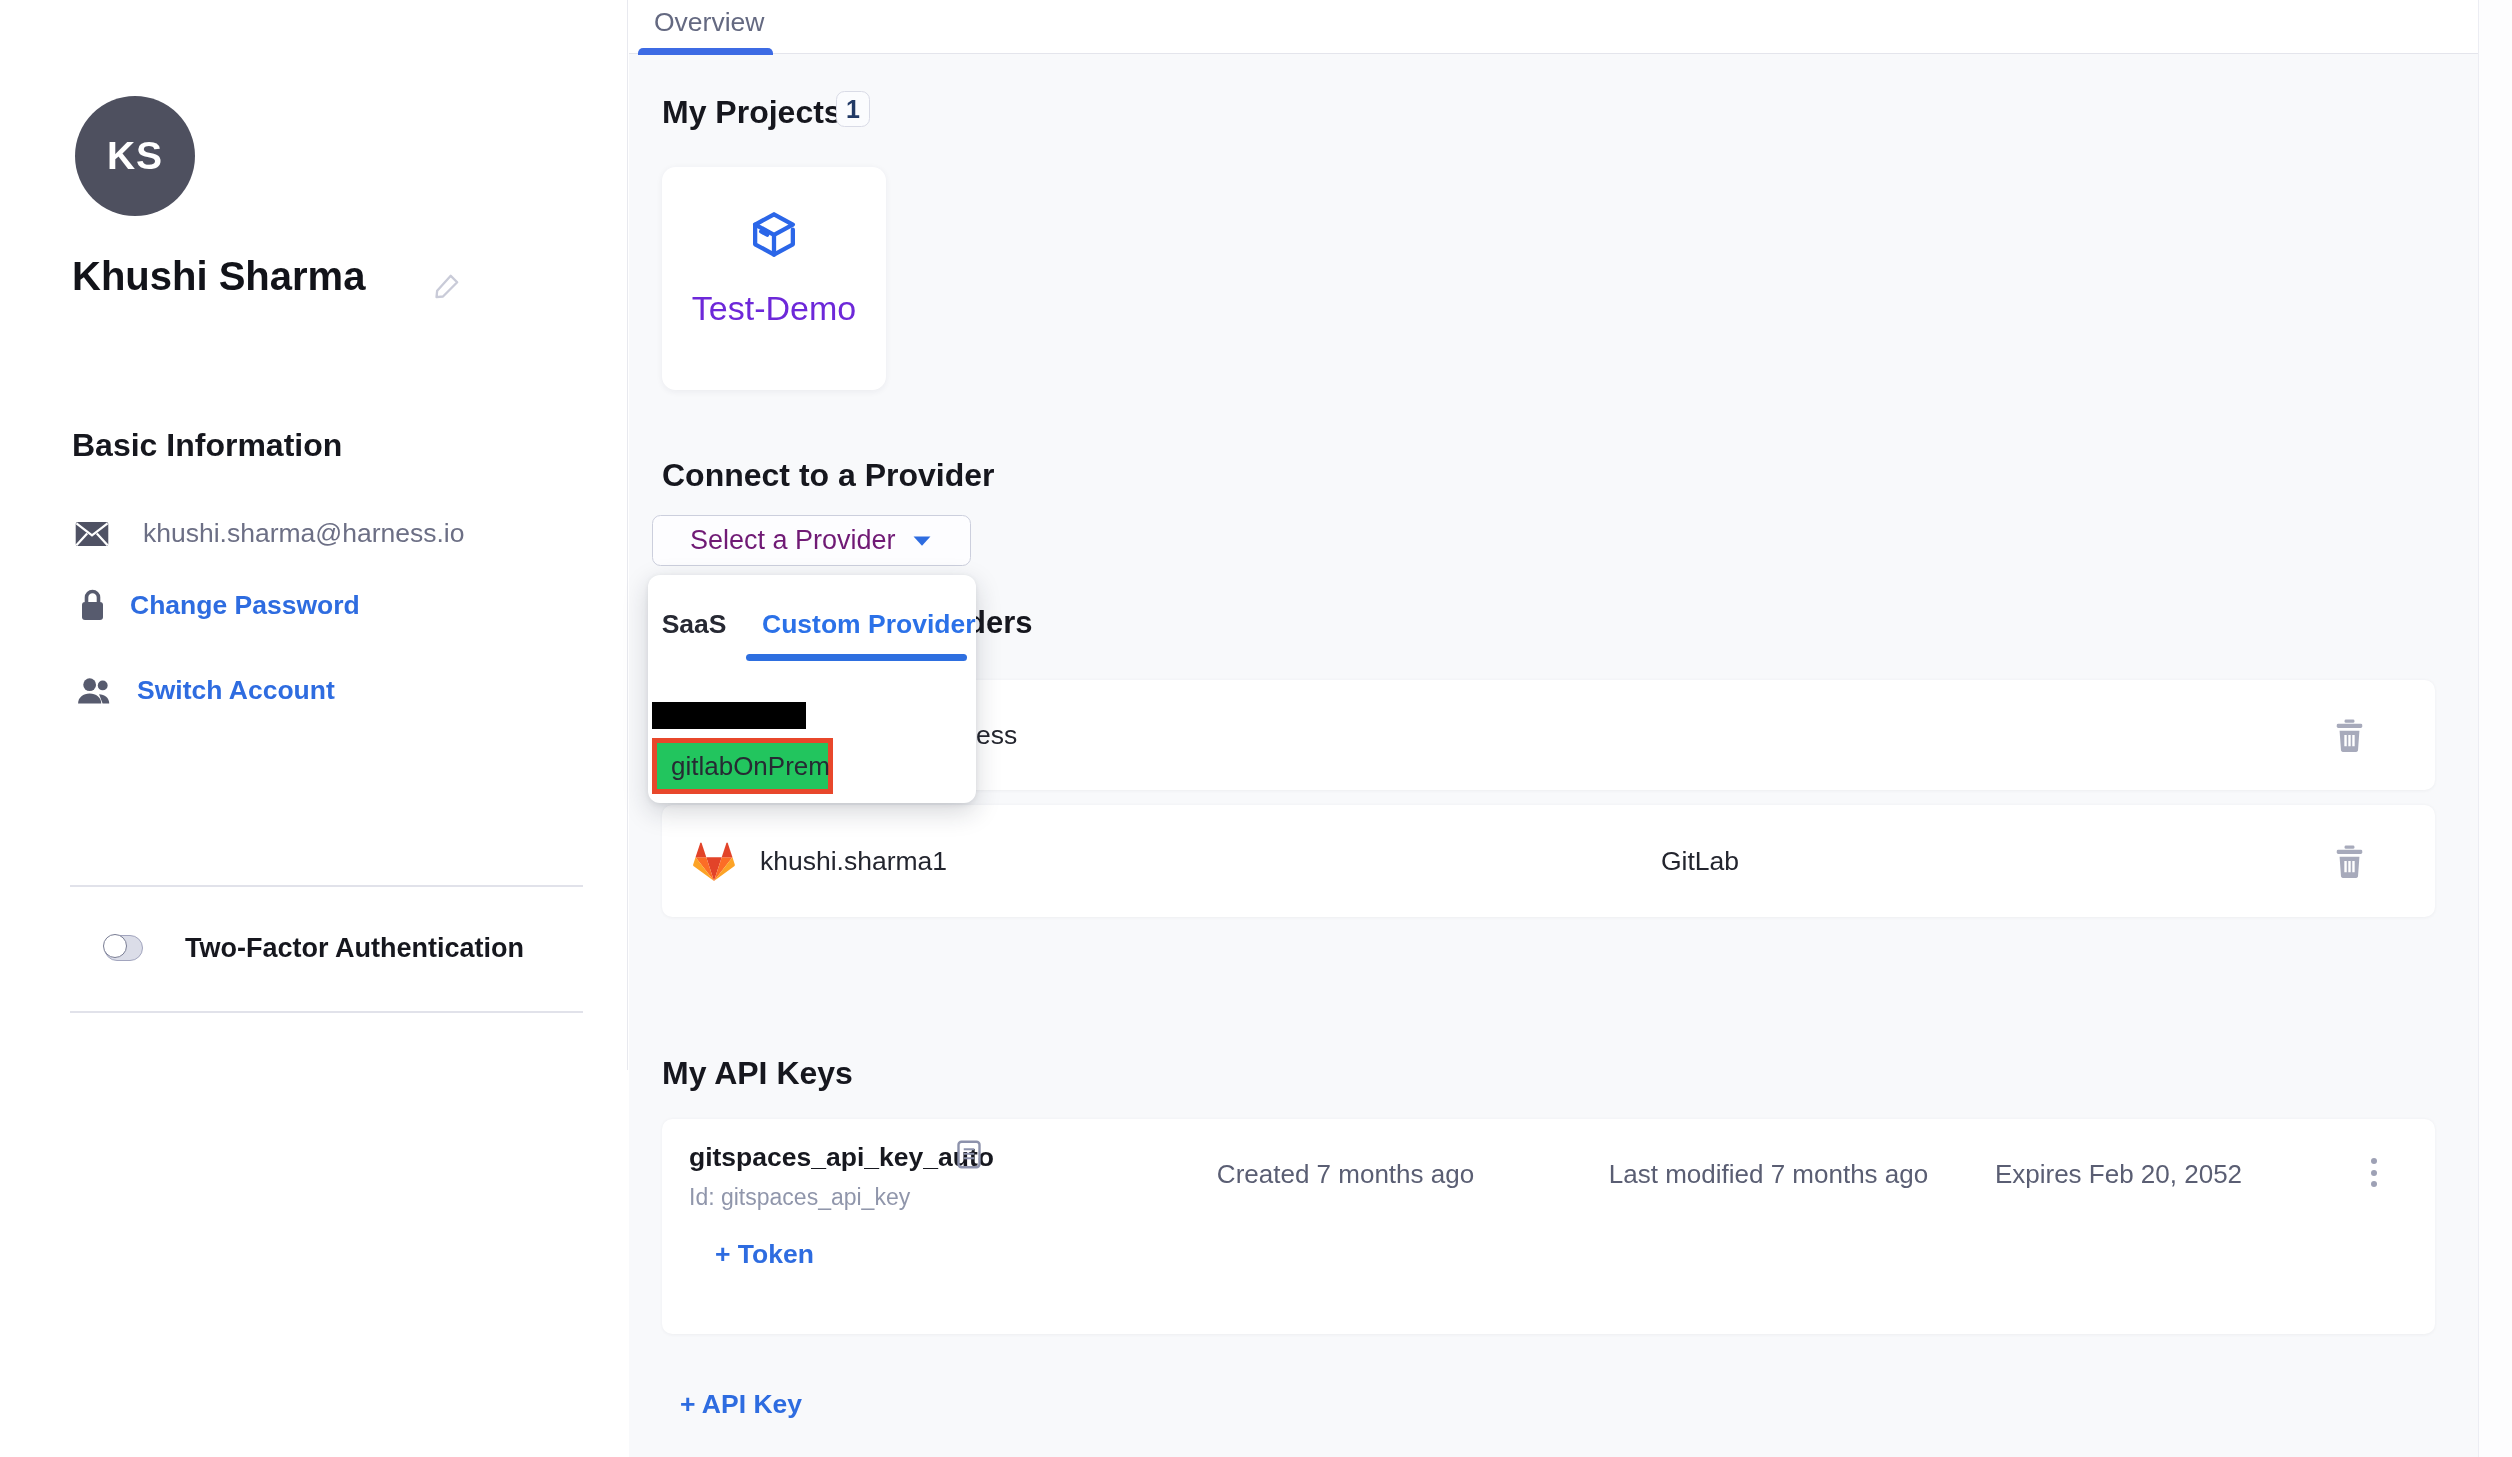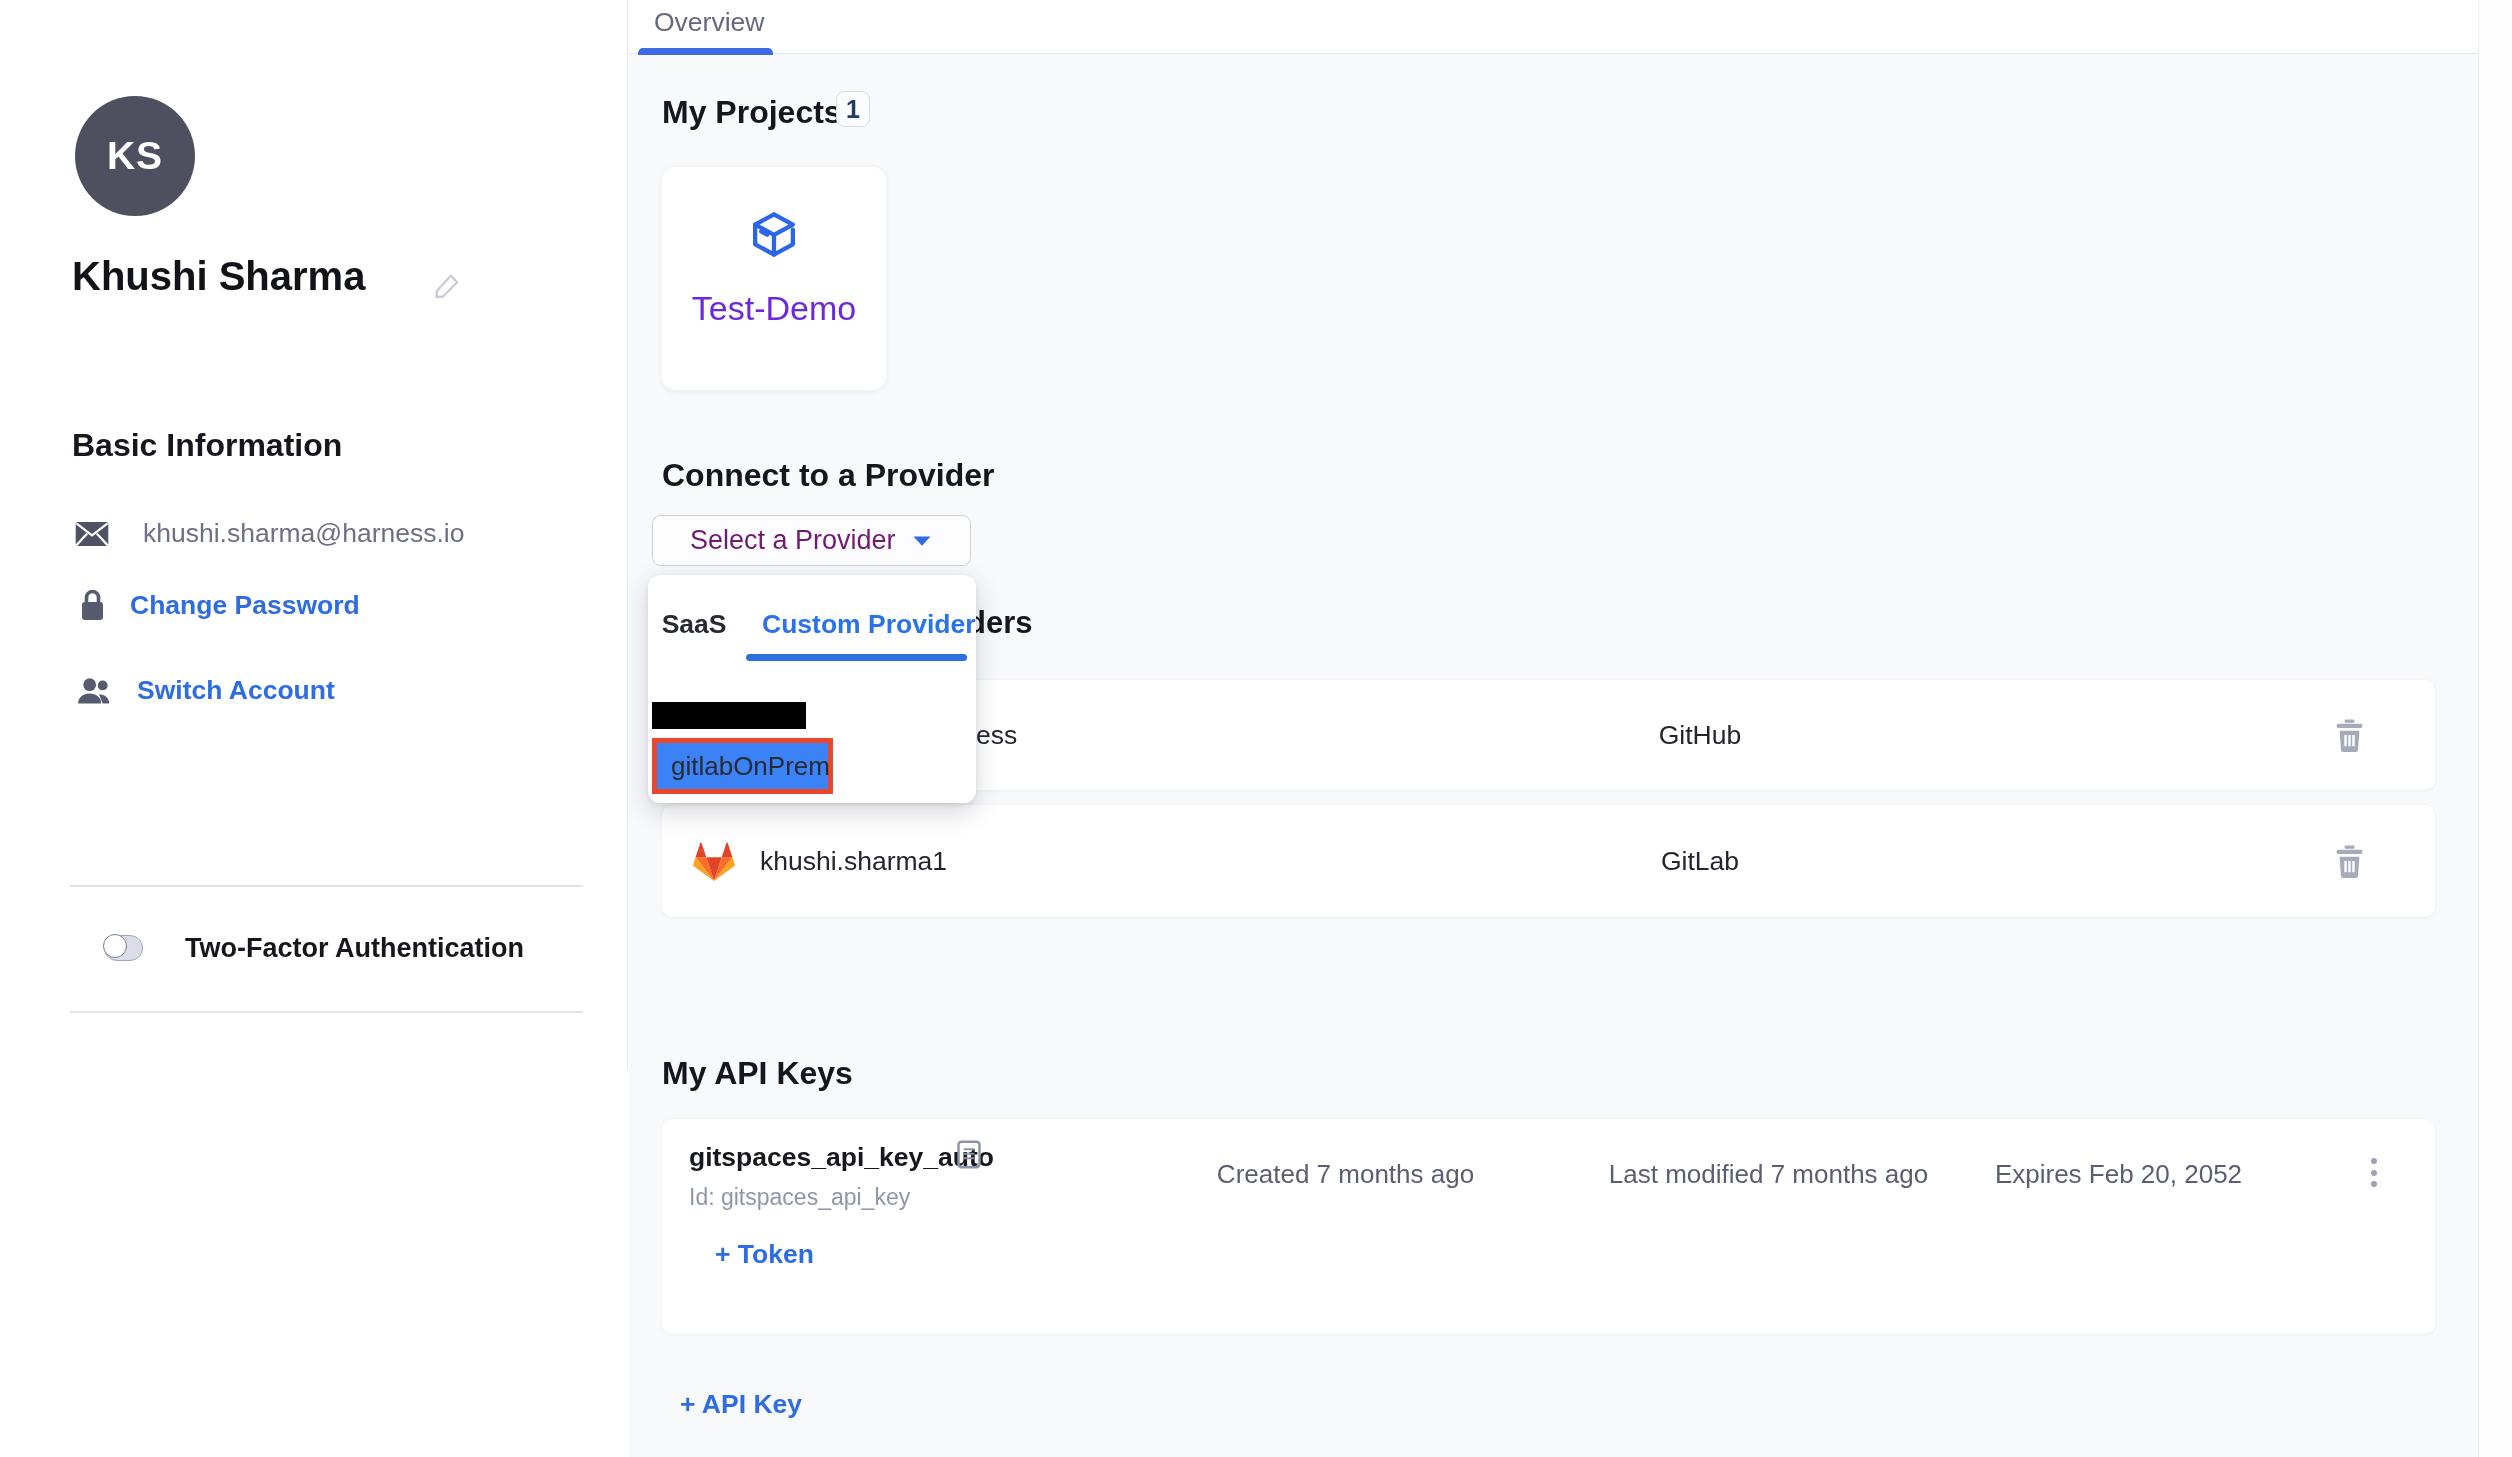--- a/index.html
+++ b/index.html
@@ -79,21 +79,21 @@
   .addkey-link{left:680px;top:1389px;font-size:26.5px;font-weight:700;color:#2e6ce0;cursor:pointer;}
 
   
   .dropdown{left:648px;top:575px;width:328px;height:228px;background:#ffffff;border-radius:12px;
             box-shadow:0 8.5px 26px rgba(30,32,50,0.18), 0 1.7px 5.1px rgba(30,32,50,0.08);z-index:10;}
   .dd-tab-saas{position:absolute;left:13.7px;top:34px;font-size:26.5px;font-weight:600;color:#272933;cursor:pointer;}
   .dd-tab-custom{position:absolute;left:114px;top:34px;font-size:26.5px;font-weight:700;color:#2b71e8;cursor:pointer;}
   .dd-underline{position:absolute;left:98px;top:79px;width:221px;height:6.8px;border-radius:4.3px;background:#2e6fe0;}
   .dd-redacted{position:absolute;left:4.3px;top:127px;width:154px;height:27px;background:#000000;cursor:pointer;}
   .dd-highlight-box{position:absolute;left:4.3px;top:163px;width:181px;height:56px;border:5.1px solid #e8472b;box-sizing:border-box;
-                    display:flex;align-items:center;cursor:pointer;background:#3b82f6;}
+                    display:flex;align-items:center;cursor:pointer;background:#22c55e;}
   .dd-item-label{padding-left:13.7px;font-size:26px;color:#262a33;white-space:nowrap;}
 </style>
 </head>
 <body>
 
 <div class="abs sidebar">
   <div class="abs avatar">KS</div>
 
   <div class="abs user-name">Khushi Sharma</div>
   <div class="abs pencil">
@@ -165,21 +165,20 @@
   <span class="select-btn-label">Select a Provider</span>
   <svg width="22" height="15.4" viewBox="0 0 26 18">
     <path d="M3 4 L13 15 L23 4 Z" fill="#2e6ce0"></path>
   </svg>
 </div>
 
 <div class="abs h-providers-fragment">ders</div>
 
 <div class="abs row-card provider-row-1">
   <span class="provider-name-frag">ess</span>
-  <span class="provider-type">GitHub</span>
   <span class="trash-btn">
     <svg width="29" height="34" viewBox="0 0 20 24">
       <rect x="1" y="4" width="18" height="3" rx="1" fill="#a7aabb"></rect>
       <rect x="6.5" y="1" width="7" height="2.4" rx="1" fill="#a7aabb"></rect>
       <path d="M3 9 h14 l-1 14 a1.5 1.5 0 0 1 -1.5 1 h-9 a1.5 1.5 0 0 1 -1.5 -1 Z" fill="#a7aabb"></path>
       <path d="M7.2 12 v8 M10 12 v8 M12.8 12 v8" stroke="#ffffff" stroke-width="1.7"></path>
     </svg>
   </span>
 </div>
 

